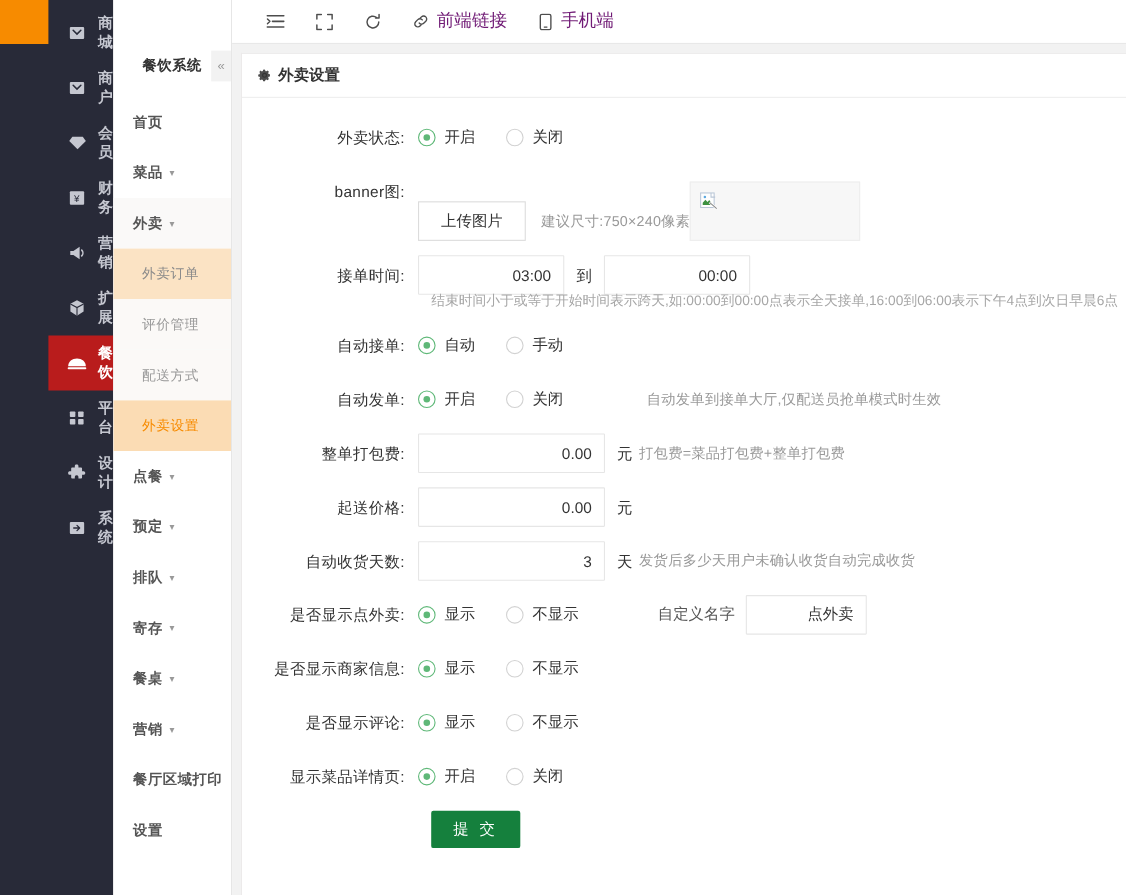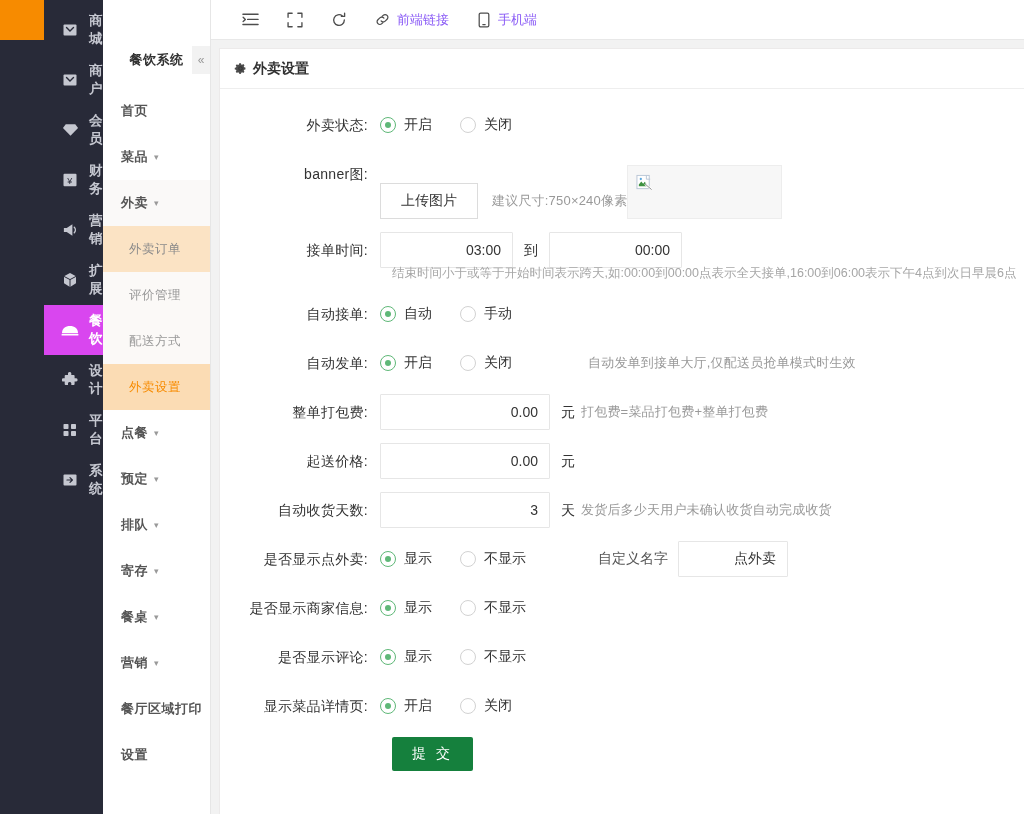--- a/index.html
+++ b/index.html
@@ -23,21 +23,21 @@
   }
   .rail-logo {
     height: 40px; background: #F78B00; width: 103px;
   }
   .rail-items { flex: 1; padding-top: 5px; }
   .rail-item {
     height: 50px; display: flex; align-items: center;
     padding-left: 17px; color: #C5C7D0; cursor: pointer;
     font-size: 14px; letter-spacing: .5px;
   }
-  .rail-item.active { background: #d946ef; color: #fff; }
+  .rail-item.active { background: #b91c1c; color: #fff; }
   .rail-item .ri-ico {
     width: 18px; height: 18px; margin-right: 10px;
     display: inline-flex; align-items: center; justify-content: center;
     flex: 0 0 18px;
   }
   .rail-item svg { display: block; }
   .rail-item .ri-label { font-weight: bold; font-size: 13.5px; }
 
   
   .subnav {
@@ -80,21 +80,21 @@
 
   .topbar {
     position: absolute; top: 0; left: 0;
     width: 921px; height: 40px; background: #fff;
     border-bottom: 1px solid #e8e8e8;
     display: flex; align-items: center;
     padding-left: 17px; z-index: 5;
   }
   .tb-item {
     display: flex; align-items: center; height: 40px;
-    padding: 0 14px; color: #8b5cf6; cursor: pointer; font-size: 13px;
+    padding: 0 14px; color: #701a75; cursor: pointer; font-size: 16px;
   }
   .tb-item svg { display: block; }
   .tb-item .tb-txt { margin-left: 7px; }
 
   .content {
     margin-top: 40px; height: 774px; background: #f2f2f2;
     padding: 0; overflow: hidden;
   }
   .card {
     margin: 8px 0 0 8px; background: #fff; min-height: 766px;
@@ -240,35 +240,35 @@
             <svg width="18" height="16" viewBox="0 0 18 16">
               <path d="M1 11h16c0-4.4-3.6-7-8-7S1 6.6 1 11z" fill="currentColor"></path>
               <rect x="0.5" y="11.8" width="17" height="1.8" rx="0.9" fill="currentColor"></rect>
             </svg>
           </span>
           <span class="ri-label">餐饮</span>
         </div>
         <div class="rail-item">
           <span class="ri-ico">
             <svg width="16" height="16" viewBox="0 0 16 16">
-              <path d="M6 1.3a1.7 1.7 0 013.3 0V3h2.4a.9.9 0 01.9.9v2.4h1.7a1.7 1.7 0 010 3.3H12.6v2.5a.9.9 0 01-.9.9H9.3v-1.7a1.7 1.7 0 00-3.3 0V13H3.6a.9.9 0 01-.9-.9V9.6H1a1.7 1.7 0 010-3.3h1.7V3.9A.9.9 0 013.6 3H6V1.3z" fill="currentColor"></path>
-            </svg>
-          </span>
-          <span class="ri-label">设计</span>
-        </div>
-        <div class="rail-item">
-          <span class="ri-ico">
-            <svg width="16" height="16" viewBox="0 0 16 16">
               <rect x="1.5" y="2" width="5" height="5" rx=".7" fill="currentColor"></rect>
               <rect x="9" y="2" width="5" height="5" rx=".7" fill="currentColor"></rect>
               <rect x="1.5" y="9" width="5" height="5" rx=".7" fill="currentColor"></rect>
               <rect x="9" y="9" width="5" height="5" rx=".7" fill="currentColor"></rect>
             </svg>
           </span>
           <span class="ri-label">平台</span>
+        </div>
+        <div class="rail-item">
+          <span class="ri-ico">
+            <svg width="16" height="16" viewBox="0 0 16 16">
+              <path d="M6 1.3a1.7 1.7 0 013.3 0V3h2.4a.9.9 0 01.9.9v2.4h1.7a1.7 1.7 0 010 3.3H12.6v2.5a.9.9 0 01-.9.9H9.3v-1.7a1.7 1.7 0 00-3.3 0V13H3.6a.9.9 0 01-.9-.9V9.6H1a1.7 1.7 0 010-3.3h1.7V3.9A.9.9 0 013.6 3H6V1.3z" fill="currentColor"></path>
+            </svg>
+          </span>
+          <span class="ri-label">设计</span>
         </div>
         <div class="rail-item">
           <span class="ri-ico">
             <svg width="16" height="16" viewBox="0 0 16 16">
               <rect x="1.5" y="2.5" width="13" height="11" rx="1" fill="currentColor"></rect>
               <path d="M5 8h5M8 5.6L10.4 8 8 10.4" stroke="#282A38" stroke-width="1.2" fill="none" stroke-linecap="round" stroke-linejoin="round"></path>
             </svg>
           </span>
           <span class="ri-label">系统</span>
         </div>

